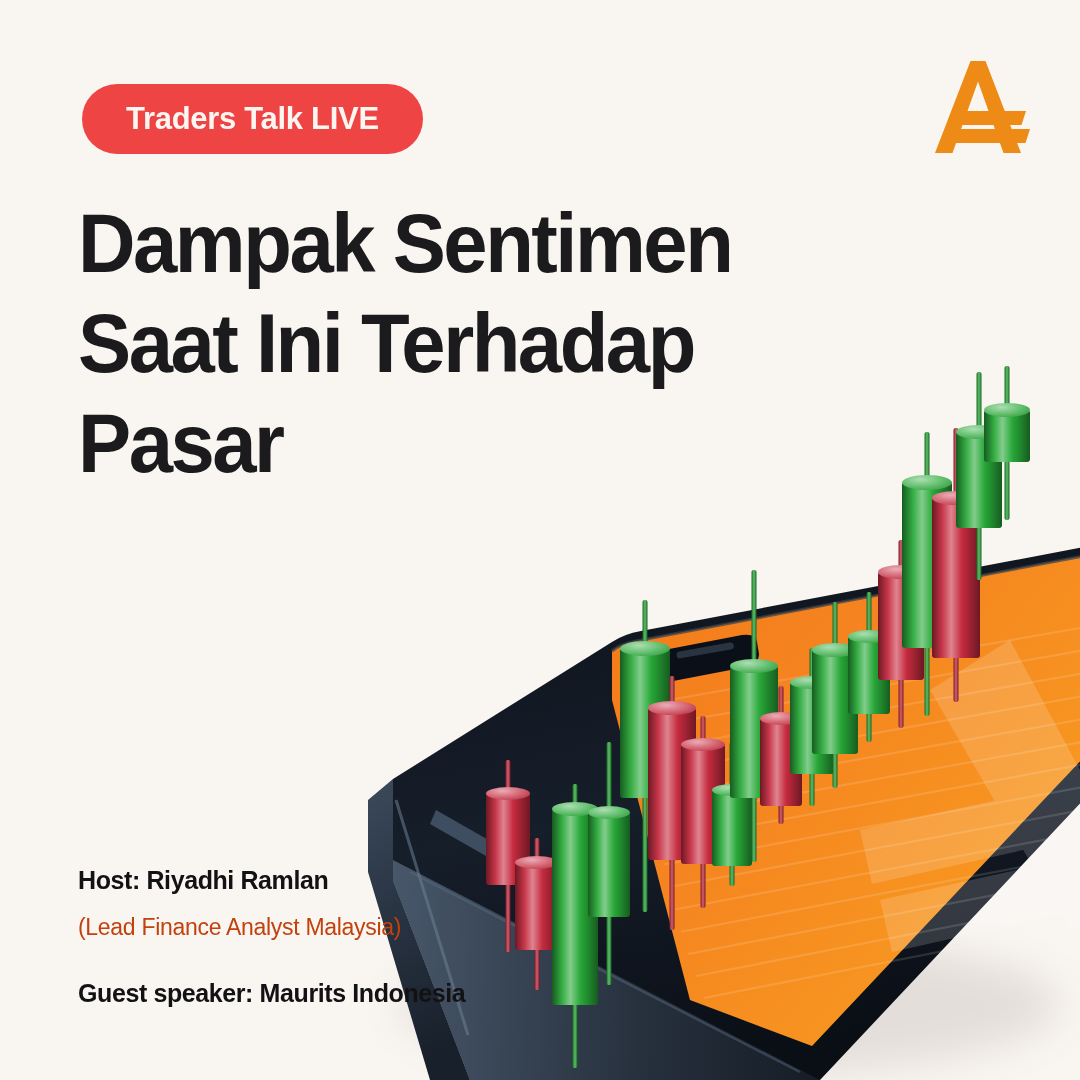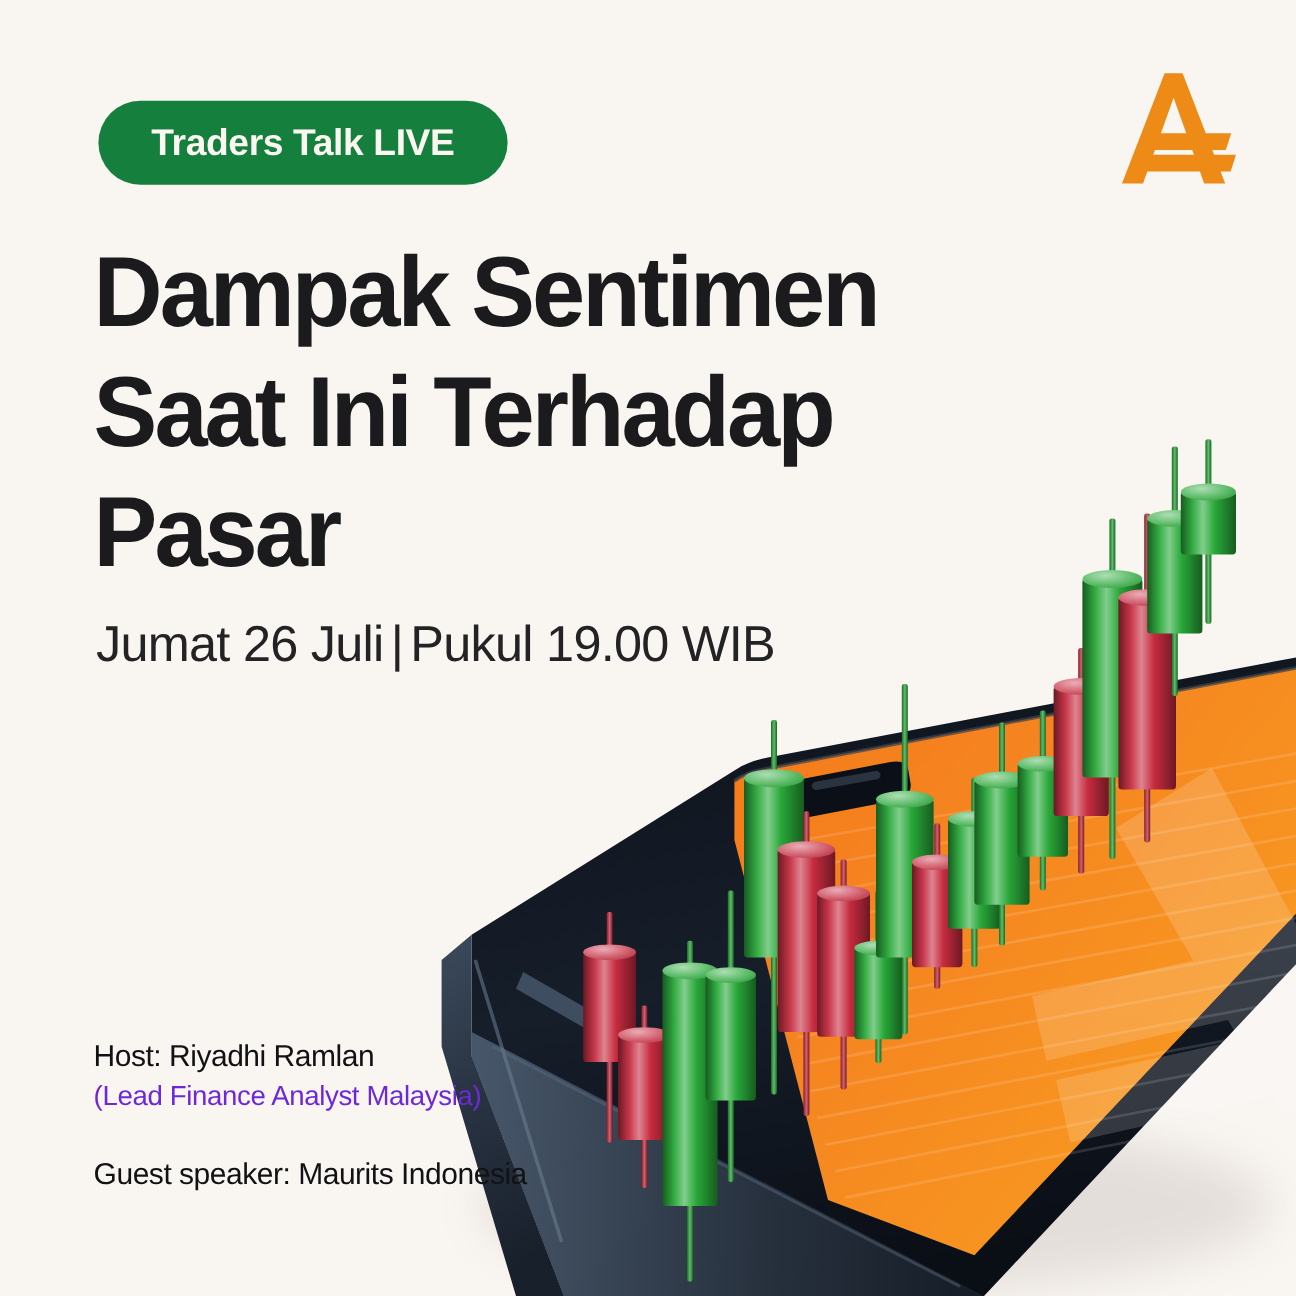--- a/index.html
+++ b/index.html
@@ -9,21 +9,21 @@
     font-family:"Liberation Sans",sans-serif;
     position:relative;
   }
   #poster{position:absolute;inset:0;background:#F9F5F1;overflow:hidden;}
 
   
   .badge{
     position:absolute;left:82px;top:84px;
     height:70px;padding:0 44px;
     display:flex;align-items:center;justify-content:center;
-    background:#15803d;border-radius:36px;
+    background:#ef4444;border-radius:36px;
     color:#FBF6F1;font-size:31px;font-weight:bold;
     letter-spacing:-0.3px;white-space:nowrap;
   }
 
   
   .logo{position:absolute;right:45px;top:55px;width:106px;height:104px;}
 
   
   .headline{
     position:absolute;left:78px;top:194px;width:720px;
@@ -35,22 +35,22 @@
   .headline div{white-space:nowrap;}
 
   .dateline{
     position:absolute;left:80px;top:513px;
     color:#232326;font-size:42px;letter-spacing:-0.6px;white-space:nowrap;
   }
   .dateline .sep{color:#232326;padding:0 6px;font-weight:300;}
 
   
   .credits{position:absolute;left:78px;top:866px;z-index:40;}
-  .cr-name{font-size:25px;font-weight:normal;color:#121214;letter-spacing:-0.4px;white-space:nowrap;}
-  .cr-sub{font-size:23px;color:#6d28d9;letter-spacing:-0.3px;white-space:nowrap;margin-top:5px;}
+  .cr-name{font-size:25px;font-weight:bold;color:#121214;letter-spacing:-0.4px;white-space:nowrap;}
+  .cr-sub{font-size:23px;color:#c2410c;letter-spacing:-0.3px;white-space:nowrap;margin-top:19px;}
   .cr-gap{height:38px;}
 
   
   #phoneWrap{position:absolute;left:0;top:0;width:1080px;height:1080px;}
 
   
   .candle{position:absolute;}
   .wick{position:absolute;left:50%;transform:translateX(-50%);border-radius:2px;}
   .body{position:absolute;left:0;border-radius:3px;}
   .cap{position:absolute;left:0;border-radius:50%;}
@@ -279,23 +279,20 @@
       </g>
     </svg>
   </div>
 
   <div class="headline">
     <div>Dampak Sentimen</div>
     <div>Saat Ini Terhadap</div>
     <div>Pasar</div>
   </div>
 
-  <div class="dateline">
-    <span>Jumat 26 Juli</span><span class="sep">|</span><span>Pukul 19.00 WIB</span>
-  </div>
 
   <div class="credits">
     <div class="cr-name">Host: Riyadhi Ramlan</div>
     <div class="cr-sub">(Lead Finance Analyst Malaysia)</div>
     <div class="cr-gap"></div>
     <div class="cr-name">Guest speaker: Maurits Indonesia</div>
   </div>
 
 </div>
 

